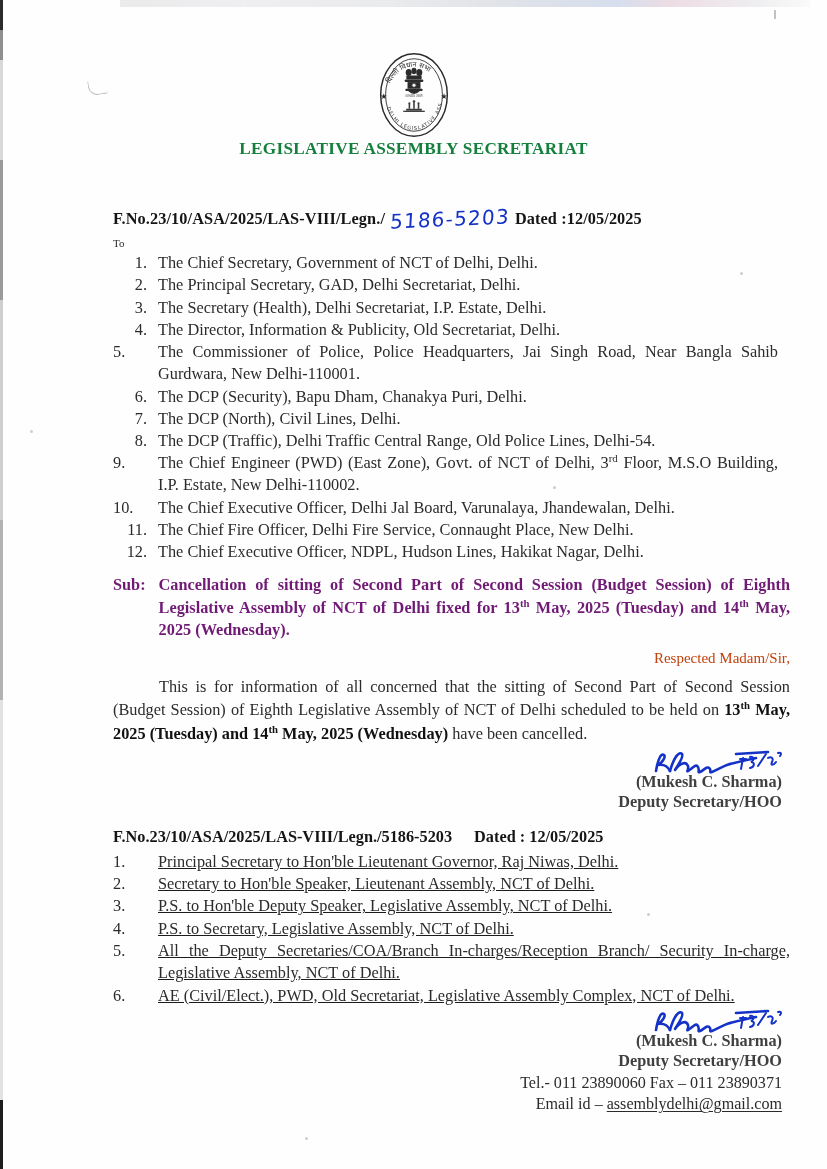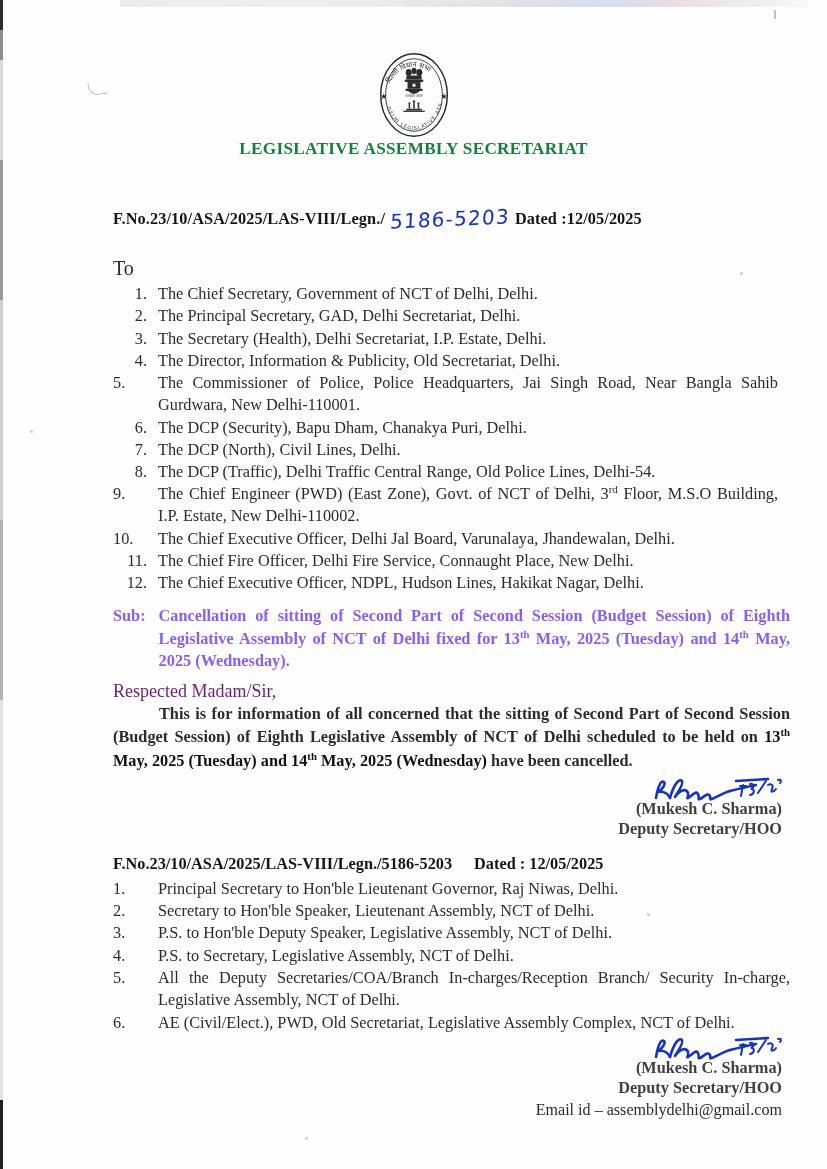--- a/index.html
+++ b/index.html
@@ -116,22 +116,22 @@
     font-weight: normal;
     font-size: 20px;
     letter-spacing: 1.2px;
     transform: rotate(-2.5deg) skewX(-6deg);
     display: inline-block;
     padding: 0 5px;
     position: relative;
     top: 2px;
   }
   .to-label {
-    font-size: 20px;
-    margin-top: 28px;
+    font-size: 11px;
+    margin-top: 8px;
     color: #2a2a2a;
   }
 
   ol.addressees {
     margin: 3px 12px 0 0;
     padding: 0;
     list-style: none;
     counter-reset: addr;
   }
   ol.addressees > li {
@@ -156,43 +156,44 @@
     text-align: justify;
     text-align-last: left;
   }
 
   .subject {
     display: flex;
     margin-top: 11px;
     font-weight: bold;
     font-size: 16.3px;
     line-height: 22.3px;
-    color: #8b5cf6;
+    color: #701a75;
   }
   .subject .sub-label { flex: 0 0 auto; padding-right: 13px; }
   .subject .sub-text {
     flex: 1 1 auto;
     text-align: justify;
     text-align-last: left;
   }
   sup { font-size: 0.66em; vertical-align: super; line-height: 0; }
 
   .salutation {
-    font-size: 18px;
+    font-size: 15px;
     margin-top: 9px;
-    color: #701a75;
+    color: #c2410c;
+    text-align: right;
   }
   .para {
+    margin-top: 8px;
     font-size: 16.3px;
     line-height: 23.2px;
     text-align: justify;
     text-align-last: left;
     color: #2b2b2b;
     text-indent: 46px;
-    font-weight: bold;
   }
   .para b { color: #111; }
 
   
   .sign-block {
     position: relative;
     margin-top: 27px;
     text-align: right;
     padding-right: 8px;
   }
@@ -227,20 +228,21 @@
     font-size: 16.3px;
     margin-top: 5px;
     color: #111;
   }
 
   ol.copylist {
     margin: 4px 0 0 0;
     padding: 0;
     list-style: none;
     counter-reset: cp;
+    text-decoration: underline;
   }
   ol.copylist > li {
     position: relative;
     counter-increment: cp;
     padding-left: 45px;
     font-size: 16.3px;
     line-height: 22.3px;
     color: #2b2b2b;
     text-align: justify;
     text-align-last: left;
@@ -255,20 +257,21 @@
   }
 
   .footer-contact {
     text-align: right;
     padding-right: 8px;
     font-size: 16.1px;
     line-height: 21.5px;
     color: #2b2b2b;
   }
   .footer-contact .email-addr {
+    text-decoration: underline;
     text-underline-offset: 2px;
   }
 </style>
 </head>
 <body>
 
 <div class="page">
 
   <div class="scan-edge-left"></div>
   <div class="scan-top-band"></div>
@@ -413,19 +416,20 @@
           <path d="M 108 21 L 116 9"></path>
           <path d="M 118 13 C 121 11, 124 13, 122 17 C 120 21, 124 20, 126 17"></path>
           <path d="M 128 8 C 131 7, 132 9, 130 11"></path>
         </g>
       </svg>
       <div class="name">(Mukesh C. Sharma)</div>
       <div class="desig">Deputy Secretary/HOO</div>
     </div>
 
     <div class="footer-contact">
+      <div>Tel.- 011 23890060 Fax – 011 23890371</div>
       <div>
         <span>Email id – </span><span class="email-addr">assemblydelhi@gmail.com</span>
       </div>
     </div>
 
   </div>
 </div>
 
 </body></html>

